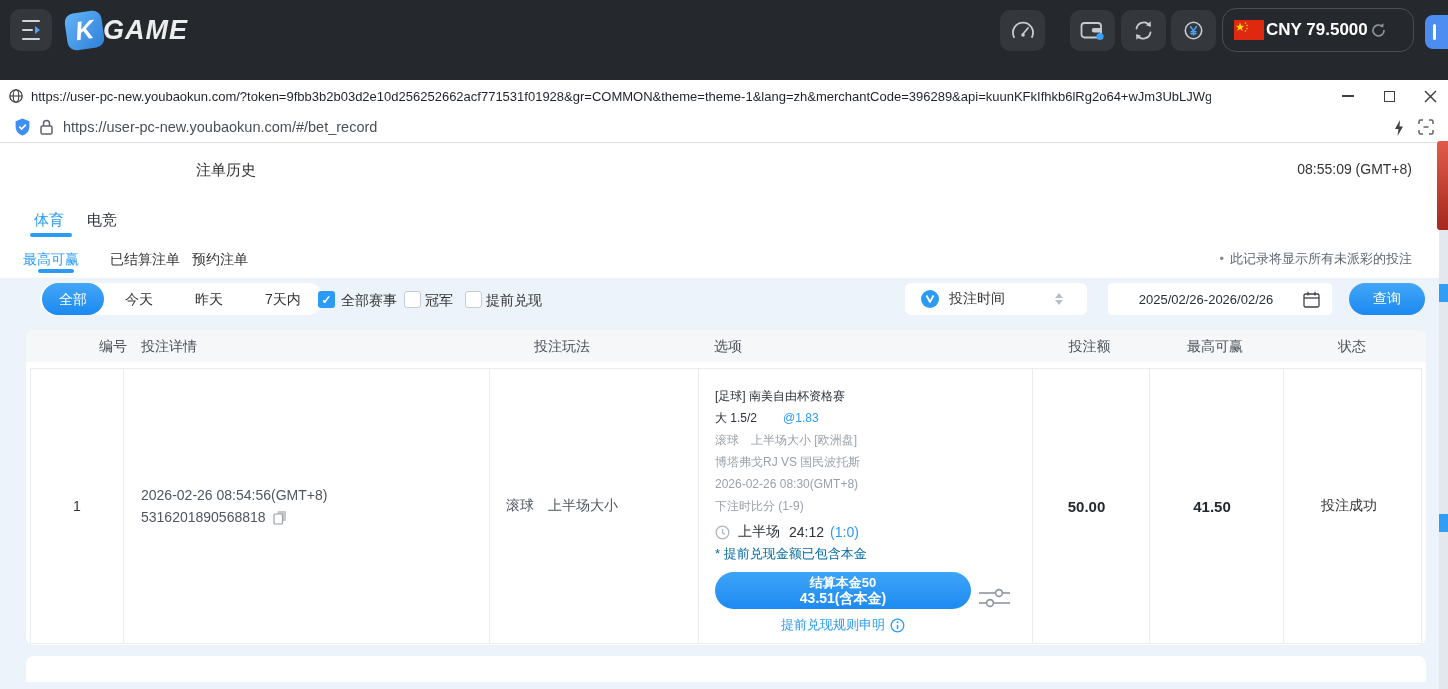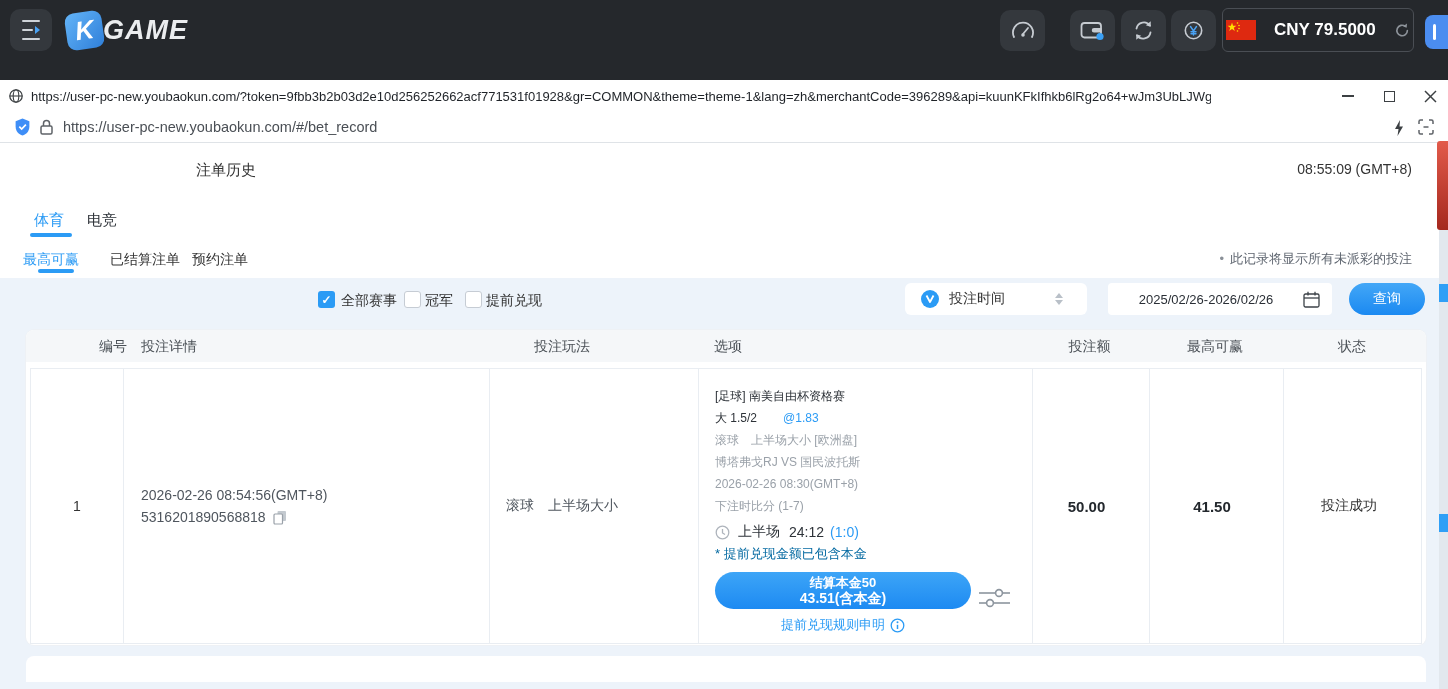--- a/index.html
+++ b/index.html
@@ -22,21 +22,21 @@
   .logo-k { width:37px; height:37px; background:linear-gradient(135deg,#63b4f8,#2f7fd9); border-radius:9px;
             transform:rotate(-8deg); color:#fff; font-weight:bold; font-size:26px; font-style:italic;
             display:flex; align-items:center; justify-content:center; }
   .logo-text { margin-left:0px; color:#ebedef; font-size:27px; font-weight:800; font-style:italic; letter-spacing:1px; }
 
   .tb-btn { position:absolute; top:10px; width:45px; height:41px; background:#34383d; border-radius:10px;
             display:flex; align-items:center; justify-content:center; cursor:pointer; }
   .tb-gauge { left:1000px; } .tb-wallet { left:1070px; } .tb-sync { left:1121px; } .tb-yen { left:1171px; }
 
   .currency { position:absolute; left:1222px; top:8px; width:192px; height:44px; border:1px solid #4a4e54;
-              border-radius:6px; display:flex; align-items:center; gap:18px; padding:0 3px; cursor:pointer; }
+              border-radius:14px; display:flex; align-items:center; gap:2px; padding:0 11px; cursor:pointer; }
   .flag { position:relative; width:30px; height:20px; background:#de2910; flex:0 0 auto; }
   .cur-text { color:#fff; font-size:17px; font-weight:bold; white-space:nowrap; }
   .cut-btn-top { position:absolute; right:0; top:15px; width:23px; height:34px; background:#4b8df0;
                  border-radius:8px 0 0 8px; cursor:pointer; }
   .cut-btn-top::after { content:""; position:absolute; left:8px; top:9px; width:3px; height:16px; background:#fff; border-radius:2px; }
 
   
   .titlebar { position:absolute; left:0; top:80px; width:1448px; height:32px; background:#fff;
               display:flex; align-items:center; }
   .title-url { margin-left:7px; font-size:13px; color:#1f2328; white-space:nowrap; overflow:hidden; max-width:1180px; }
@@ -294,20 +294,26 @@
 
     <div class="subtab st-1 active">最高可赢</div>
     <div class="subtab st-2">已结算注单</div>
     <div class="subtab st-3">预约注单</div>
     <div class="sub-underline"></div>
 
     <div class="note">
       <span class="bullet">•</span><span>此记录将显示所有未派彩的投注</span>
     </div>
 
+    <div class="quick-group">
+      <span class="quick-item active">全部</span>
+      <span class="quick-item">今天</span>
+      <span class="quick-item">昨天</span>
+      <span class="quick-item">7天内</span>
+    </div>
 
     <span class="cb-box checked cb1">
         <span>✓</span>
       </span>
     <span class="cb-label cb1l">全部赛事</span>
     <span class="cb-box un cb2"></span>
     <span class="cb-label cb2l">冠军</span>
     <span class="cb-box un cb3"></span>
     <span class="cb-label cb3l">提前兑现</span>
 
@@ -374,21 +380,21 @@
         <div class="c-play">滚球　上半场大小</div>
 
         <div class="c-option">
           <div class="ol ol-dark">[足球] 南美自由杯资格赛</div>
           <div class="ol ol-dark">
             <span>大 1.5/2</span><span class="odds">@1.83</span>
           </div>
           <div class="ol ol-gray">滚球　上半场大小 [欧洲盘]</div>
           <div class="ol ol-gray">博塔弗戈RJ VS 国民波托斯</div>
           <div class="ol ol-gray">2026-02-26 08:30(GMT+8)</div>
-          <div class="ol ol-gray">下注时比分 (1-7)</div>
+          <div class="ol ol-gray">下注时比分 (1-9)</div>
           <div class="live-line">
             <svg width="15" height="15" viewBox="0 0 15 15">
               <circle cx="7.5" cy="7.5" r="6.3" fill="none" stroke="#aeb4bc" stroke-width="1.3"></circle>
               <path d="M7.5 4 V8 L10 9.5" fill="none" stroke="#aeb4bc" stroke-width="1.3"></path>
             </svg>
             <span class="lp">上半场</span>
             <span class="lc">24:12</span>
             <span class="live-score">(1:0)</span>
           </div>
           <div class="cash-note">* 提前兑现金额已包含本金</div>

